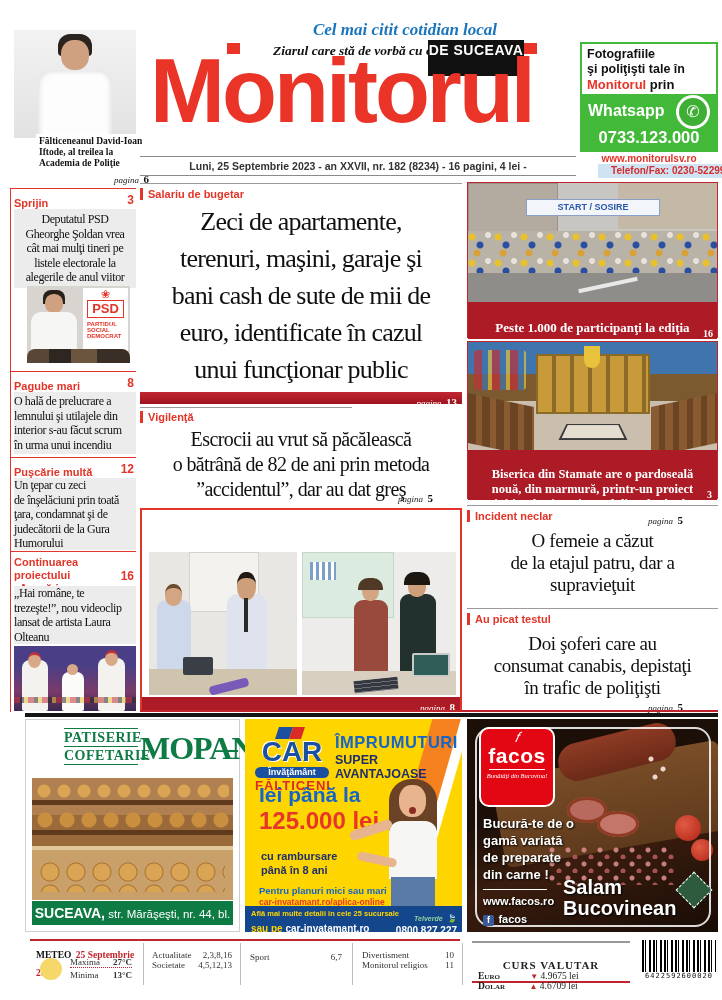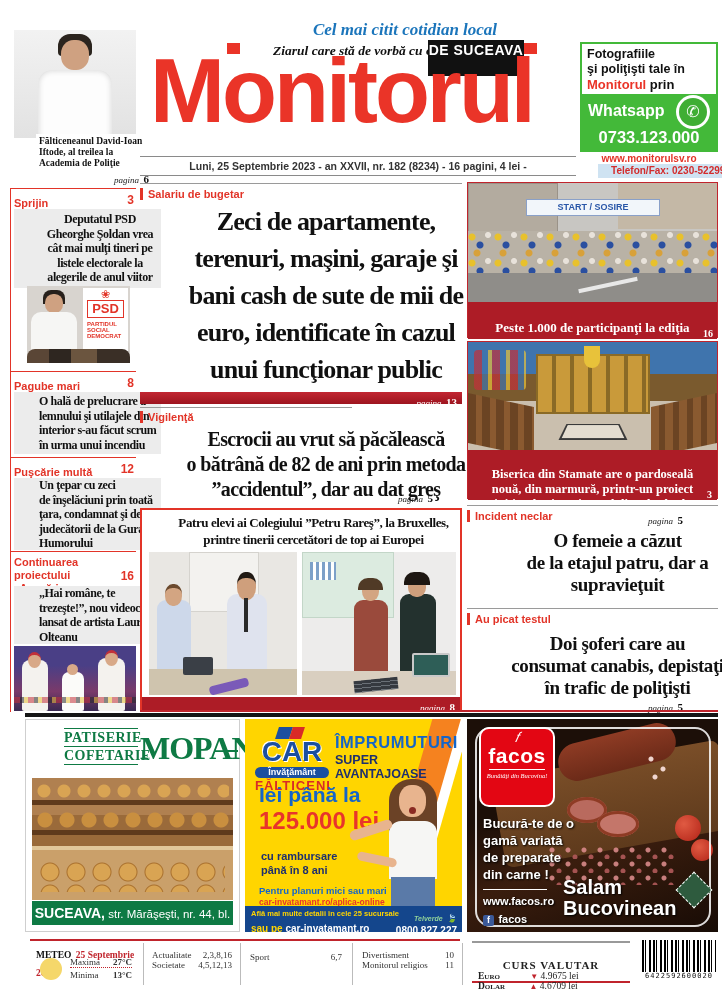--- a/index.html
+++ b/index.html
@@ -2,21 +2,21 @@
 <html><head>
 <meta charset="utf-8">
 <style>
   html,body{margin:0;padding:0;background:#777;}
   .page{position:relative;width:722px;height:1000px;background:#fff;font-family:"Liberation Sans",sans-serif;overflow:hidden;margin:0 auto;}
   .abs{position:absolute;}
   .ser{font-family:"Liberation Serif",serif;}
   .b{font-weight:bold;}
   .ctr{text-align:center;}
   .pre{white-space:pre-line;}
-  .hl{font-family:"Liberation Serif",serif;font-weight:bold;color:#101010;white-space:pre-line;text-align:center;letter-spacing:-0.4px;padding-left:25px;}
+  .hl{font-family:"Liberation Serif",serif;font-weight:normal;color:#101010;white-space:pre-line;text-align:center;letter-spacing:-0.4px;}
   .kick{font:bold 11px "Liberation Sans",sans-serif;color:#e23428;border-left:3px solid #e23428;padding-left:5px;line-height:12px;}
   .rule{background:#9a9a9a;height:1px;}
   .redline{background:#e23428;}
   .band{background:#ad1c26;color:#fff;font-family:"Liberation Serif",serif;font-weight:bold;text-align:center;white-space:pre-line;}
   .pgw{font:italic 9px "Liberation Serif",serif;}
   .pgn{font:bold 11px "Liberation Serif",serif;}
   .graybg{background:#ececec;}
   .photo{overflow:hidden;}
 </style>
 </head>
@@ -149,22 +149,20 @@
   <div class="abs kick" style="left:140px;top:411px;">Vigilenţă</div>
   <div class="abs hl" style="left:140px;top:427px;width:322px;font-size:20px;line-height:25px;letter-spacing:-0.6px;">Escrocii au vrut să păcălească
 o bătrână de 82 de ani prin metoda
 ”accidentul”, dar au dat greş</div>
   <div class="abs" style="left:398px;top:488px;">
     <span class="pgw" style="color:#222;">pagina</span>
     <span class="pgn" style="color:#111;">5</span>
   </div>
 
   <div class="abs" style="left:140px;top:508px;width:322px;height:204px;border:2px solid #e23428;box-sizing:border-box;background:#fff;">
-    <div class="hl" style="margin-top:4px;font-size:13px;line-height:17px;">Patru elevi ai Colegiului ”Petru Rareş”, la Bruxelles,
-printre tinerii cercetători de top ai Europei</div>
     <div class="abs photo" style="left:7px;top:42px;width:148px;height:143px;background:#e9e7e3;">
       <div class="abs" style="left:40px;top:0;width:70px;height:60px;background:#f3f2ef;box-shadow:inset 0 0 0 1px #d5d3ce;"></div>
       <div class="abs" style="left:8px;top:48px;width:34px;height:70px;background:#cdd8ea;border-radius:9px 9px 0 0;"></div>
       <div class="abs" style="left:16px;top:32px;width:17px;height:18px;background:#d3a582;border-radius:45%;border-top:4px solid #6b4a2e;"></div>
       <div class="abs" style="left:78px;top:42px;width:40px;height:84px;background:#dfe3ee;border-radius:10px 10px 0 0;"></div>
       <div class="abs" style="left:88px;top:20px;width:19px;height:22px;background:#cf9f7c;border-radius:45%;border-top:6px solid #211a14;"></div>
       <div class="abs" style="left:95px;top:46px;width:4px;height:34px;background:#2a2a2a;"></div>
       <div class="abs" style="left:0;bottom:0;width:148px;height:26px;background:#cfc4ae;"></div>
       <div class="abs" style="left:34px;bottom:20px;width:30px;height:18px;background:#3a3f46;border-radius:2px;"></div>
       <div class="abs" style="left:60px;bottom:4px;width:40px;height:9px;background:#7a5ab8;border-radius:4px;transform:rotate(-14deg);"></div>

